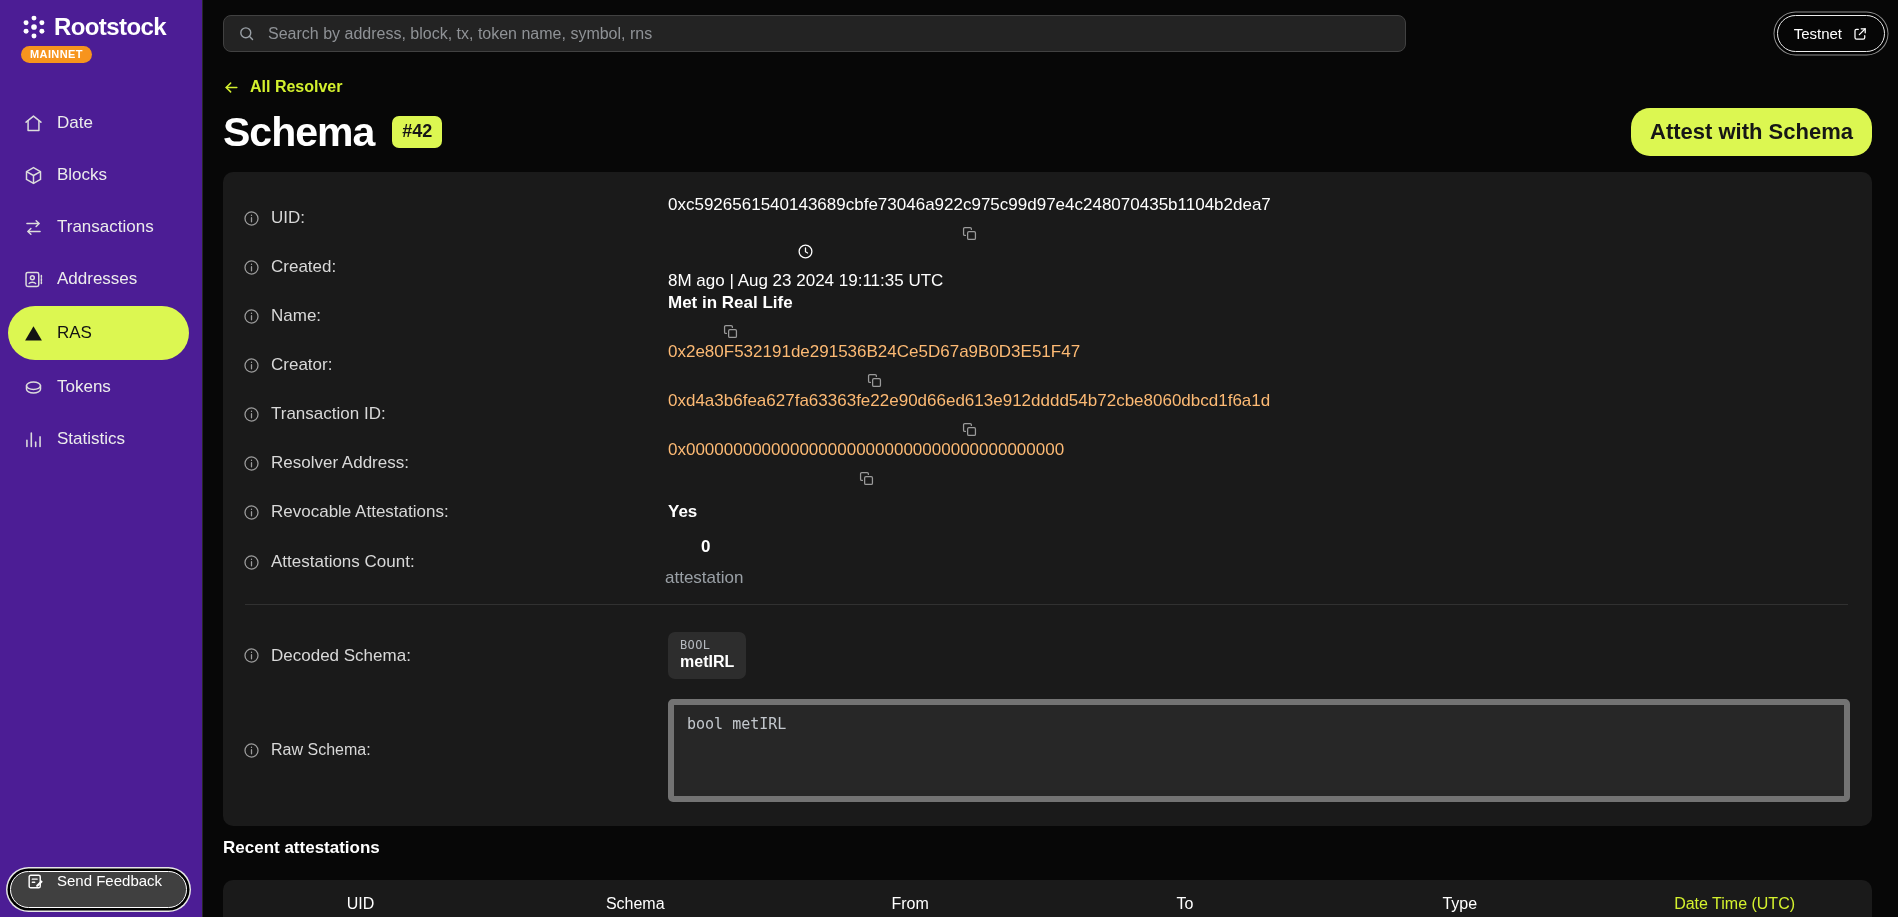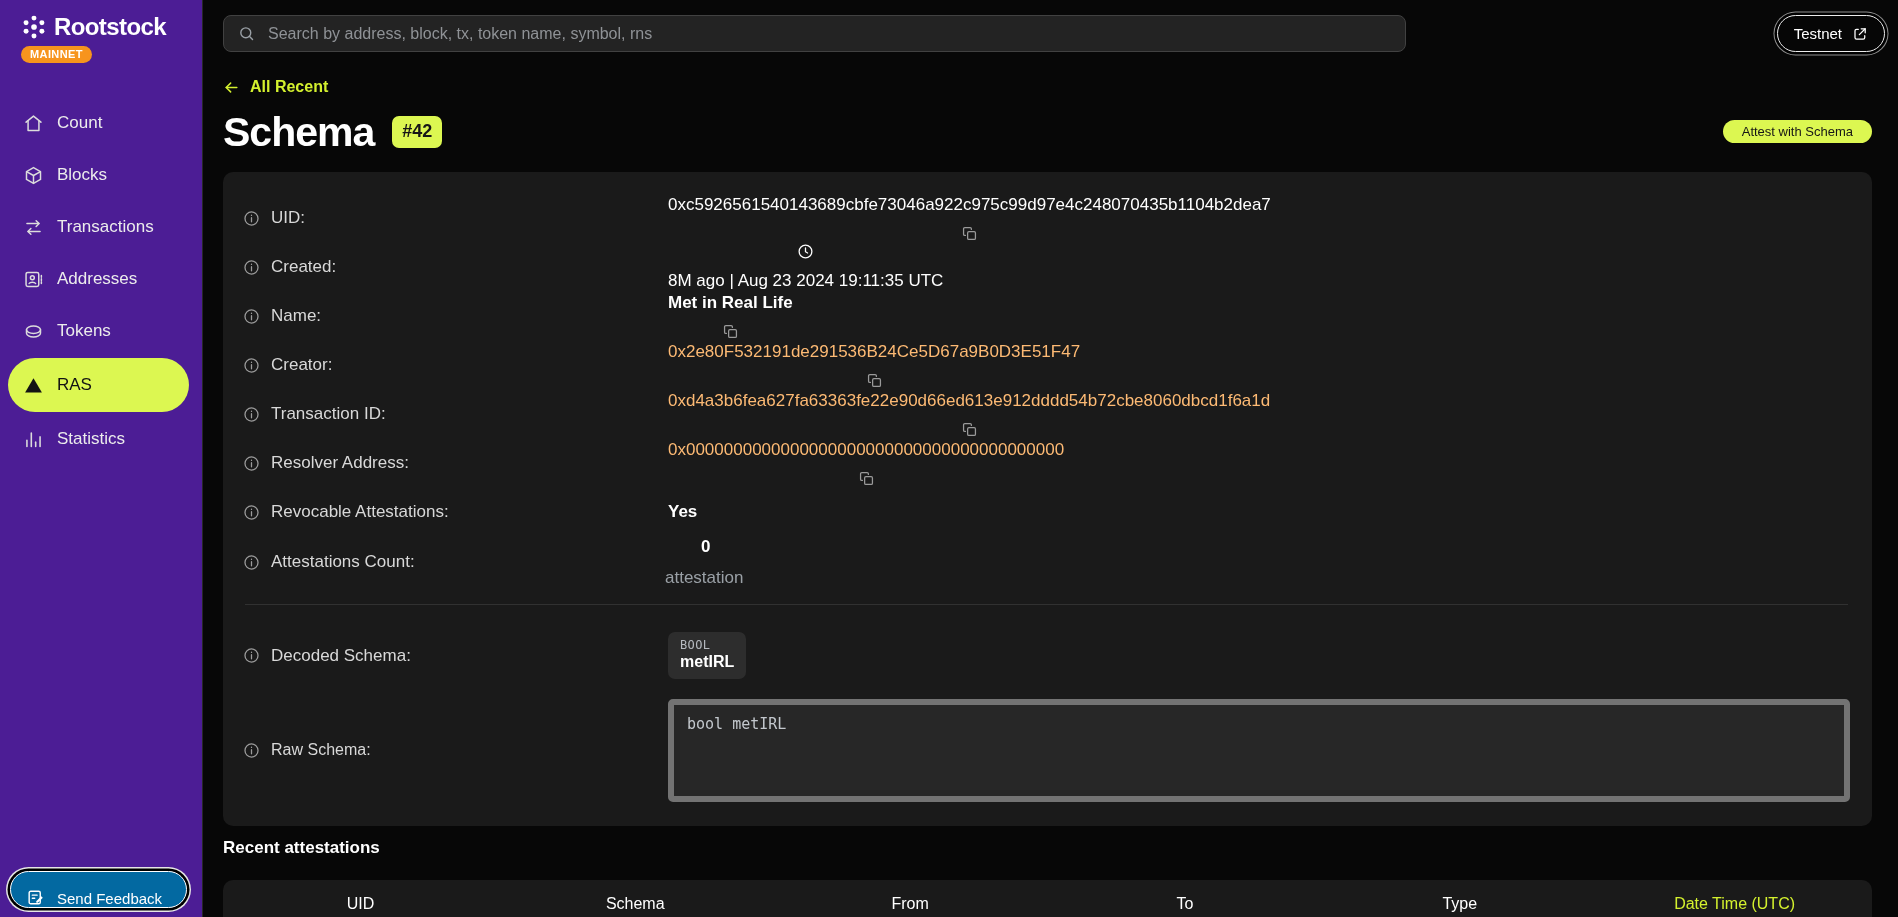--- a/index.html
+++ b/index.html
@@ -29,22 +29,22 @@
   }
   .nav-item .nav-icon { width:21px; height:21px; color:#dcdcdc; flex:none; }
   .nav-item.active {
     background:#dcf751; color:#131313; border-radius:27px;
     margin:1px 13px 1px 8px; padding-left:15px; height:54px; font-weight:500;
   }
   .nav-item.active .nav-icon { color:#131313; }
 
   .feedback-btn {
     position:fixed; left:10px; bottom:9px; z-index:9;
-    display:flex; align-items:flex-end; gap:12px; height:37px; padding:0 24px 0 15px;
-    background:#0369a1; color:#fff; font-size:15px; font-weight:500;
+    display:flex; align-items:flex-start; gap:12px; height:37px; padding:0 24px 0 15px;
+    background:#404040; color:#fff; font-size:15px; font-weight:500;
     border:1.6px solid #fff; border-radius:20px;
     box-shadow:0 0 0 2.5px #000, 0 0 0 4px #e6e6e6;
     cursor:pointer; font-family:inherit;
   }
 
   
   .main { margin-left:203px; }
   .topbar { display:flex; align-items:flex-start; justify-content:space-between; padding:15px 13px 0 20px; }
   .search {
     display:flex; align-items:center; gap:11px; width:1183px; height:37px;
@@ -68,22 +68,22 @@
     margin-top:26px; display:inline-flex; align-items:center; gap:10px;
     color:#d4f12e; font-size:16px; font-weight:600; cursor:pointer; text-decoration:none;
   }
   .title-row { margin-top:8px; display:flex; align-items:center; }
   .page-title { font-size:41px; font-weight:700; letter-spacing:-1px; line-height:48px; }
   .schema-badge {
     margin-left:18px; background:#dcf751; color:#161616; font-weight:700;
     font-size:18px; padding:5px 10px 6px; border-radius:7px;
   }
   .btn-attest {
-    margin-left:auto; background:#dcf751; color:#161616; font-size:13px; font-weight:400;
-    height:23px; padding:0 19px; border:none; border-radius:19px; cursor:pointer; font-family:inherit;
+    margin-left:auto; background:#dcf751; color:#161616; font-size:22px; font-weight:700;
+    height:48px; padding:0 19px; border:none; border-radius:19px; cursor:pointer; font-family:inherit;
   }
 
   
   .card { margin-top:16px; background:#1a1a1a; border-radius:10px; padding:22px 22px 24px 20px; }
   .row { display:flex; align-items:center; min-height:49px; font-size:17px; }
   .row-label { flex:0 0 425px; display:flex; align-items:center; gap:11px; color:#d8d8d8; }
   .row-value { display:flex; align-items:center; gap:11px; color:#fff;flex-direction:column; }
   .lime { color:#fdba74; }
   .bold { font-weight:700; }
   .muted { color:#9aa0a6; }
@@ -132,21 +132,21 @@
   <span class="badge-mainnet">MAINNET</span>
 
   <nav class="nav">
     <div class="nav-item">
       <span class="nav-icon">
         <svg viewBox="0 0 24 24" fill="none" stroke="currentColor" stroke-width="1.7" stroke-linecap="round" stroke-linejoin="round">
             <path d="M3.5 10.5 12 3.5l8.5 7"></path>
             <path d="M5.8 9v11h12.4V9"></path>
           </svg>
       </span>
-      <span>Count</span>
+      <span>Date</span>
     </div>
     <div class="nav-item">
       <span class="nav-icon">
         <svg viewBox="0 0 24 24" fill="none" stroke="currentColor" stroke-width="1.7" stroke-linejoin="round">
             <path d="M12 3l8 4.5v9L12 21l-8-4.5v-9z"></path>
             <path d="M4 7.5l8 4.5 8-4.5"></path>
             <path d="M12 12v9"></path>
           </svg>
       </span>
       <span>Blocks</span>
@@ -166,36 +166,36 @@
       <span class="nav-icon">
         <svg viewBox="0 0 24 24" fill="none" stroke="currentColor" stroke-width="1.7" stroke-linecap="round" stroke-linejoin="round">
             <rect x="3.5" y="4" width="14.5" height="16" rx="2"></rect>
             <circle cx="10.7" cy="10" r="2.2"></circle>
             <path d="M7 16.6c1-2.1 6.4-2.1 7.4 0"></path>
             <path d="M21 7.5v2M21 11v2M21 14.5v2"></path>
           </svg>
       </span>
       <span>Addresses</span>
     </div>
+    <div class="nav-item active">
+      <span class="nav-icon">
+        <svg viewBox="0 0 24 24" fill="currentColor">
+            <path d="M12 3.6 21.6 20H2.4z"></path>
+          </svg>
+      </span>
+      <span>RAS</span>
+    </div>
     <div class="nav-item">
       <span class="nav-icon">
         <svg viewBox="0 0 24 24" fill="none" stroke="currentColor" stroke-width="1.7" stroke-linecap="round">
             <ellipse cx="12" cy="10" rx="8" ry="4.2"></ellipse>
             <path d="M4 10v4c0 2.3 3.6 4.2 8 4.2s8-1.9 8-4.2v-4"></path>
           </svg>
       </span>
       <span>Tokens</span>
-    </div>
-    <div class="nav-item active">
-      <span class="nav-icon">
-        <svg viewBox="0 0 24 24" fill="currentColor">
-            <path d="M12 3.6 21.6 20H2.4z"></path>
-          </svg>
-      </span>
-      <span>RAS</span>
     </div>
     <div class="nav-item">
       <span class="nav-icon">
         <svg viewBox="0 0 24 24" fill="none" stroke="currentColor" stroke-width="1.8" stroke-linecap="round">
             <path d="M4.5 20v-7"></path>
             <path d="M9.5 20V4.5"></path>
             <path d="M14.5 20v-5"></path>
             <path d="M19.5 20V9"></path>
           </svg>
       </span>
@@ -241,21 +241,21 @@
 
   <div class="content">
 
     <a class="back-link">
       <span>
         <svg width="17" height="17" viewBox="0 0 24 24" fill="none" stroke="#d4f12e" stroke-width="2.1" stroke-linecap="round" stroke-linejoin="round">
             <path d="M19.5 12H4.5"></path>
             <path d="M10.8 5.8 4.5 12l6.3 6.2"></path>
           </svg>
       </span>
-      <span>All Recent</span>
+      <span>All Resolver</span>
     </a>
 
     <div class="title-row">
       <span class="page-title">Schema</span>
       <span class="schema-badge">#42</span>
       <button class="btn-attest">Attest with Schema</button>
     </div>
 
     <div class="card">
 

